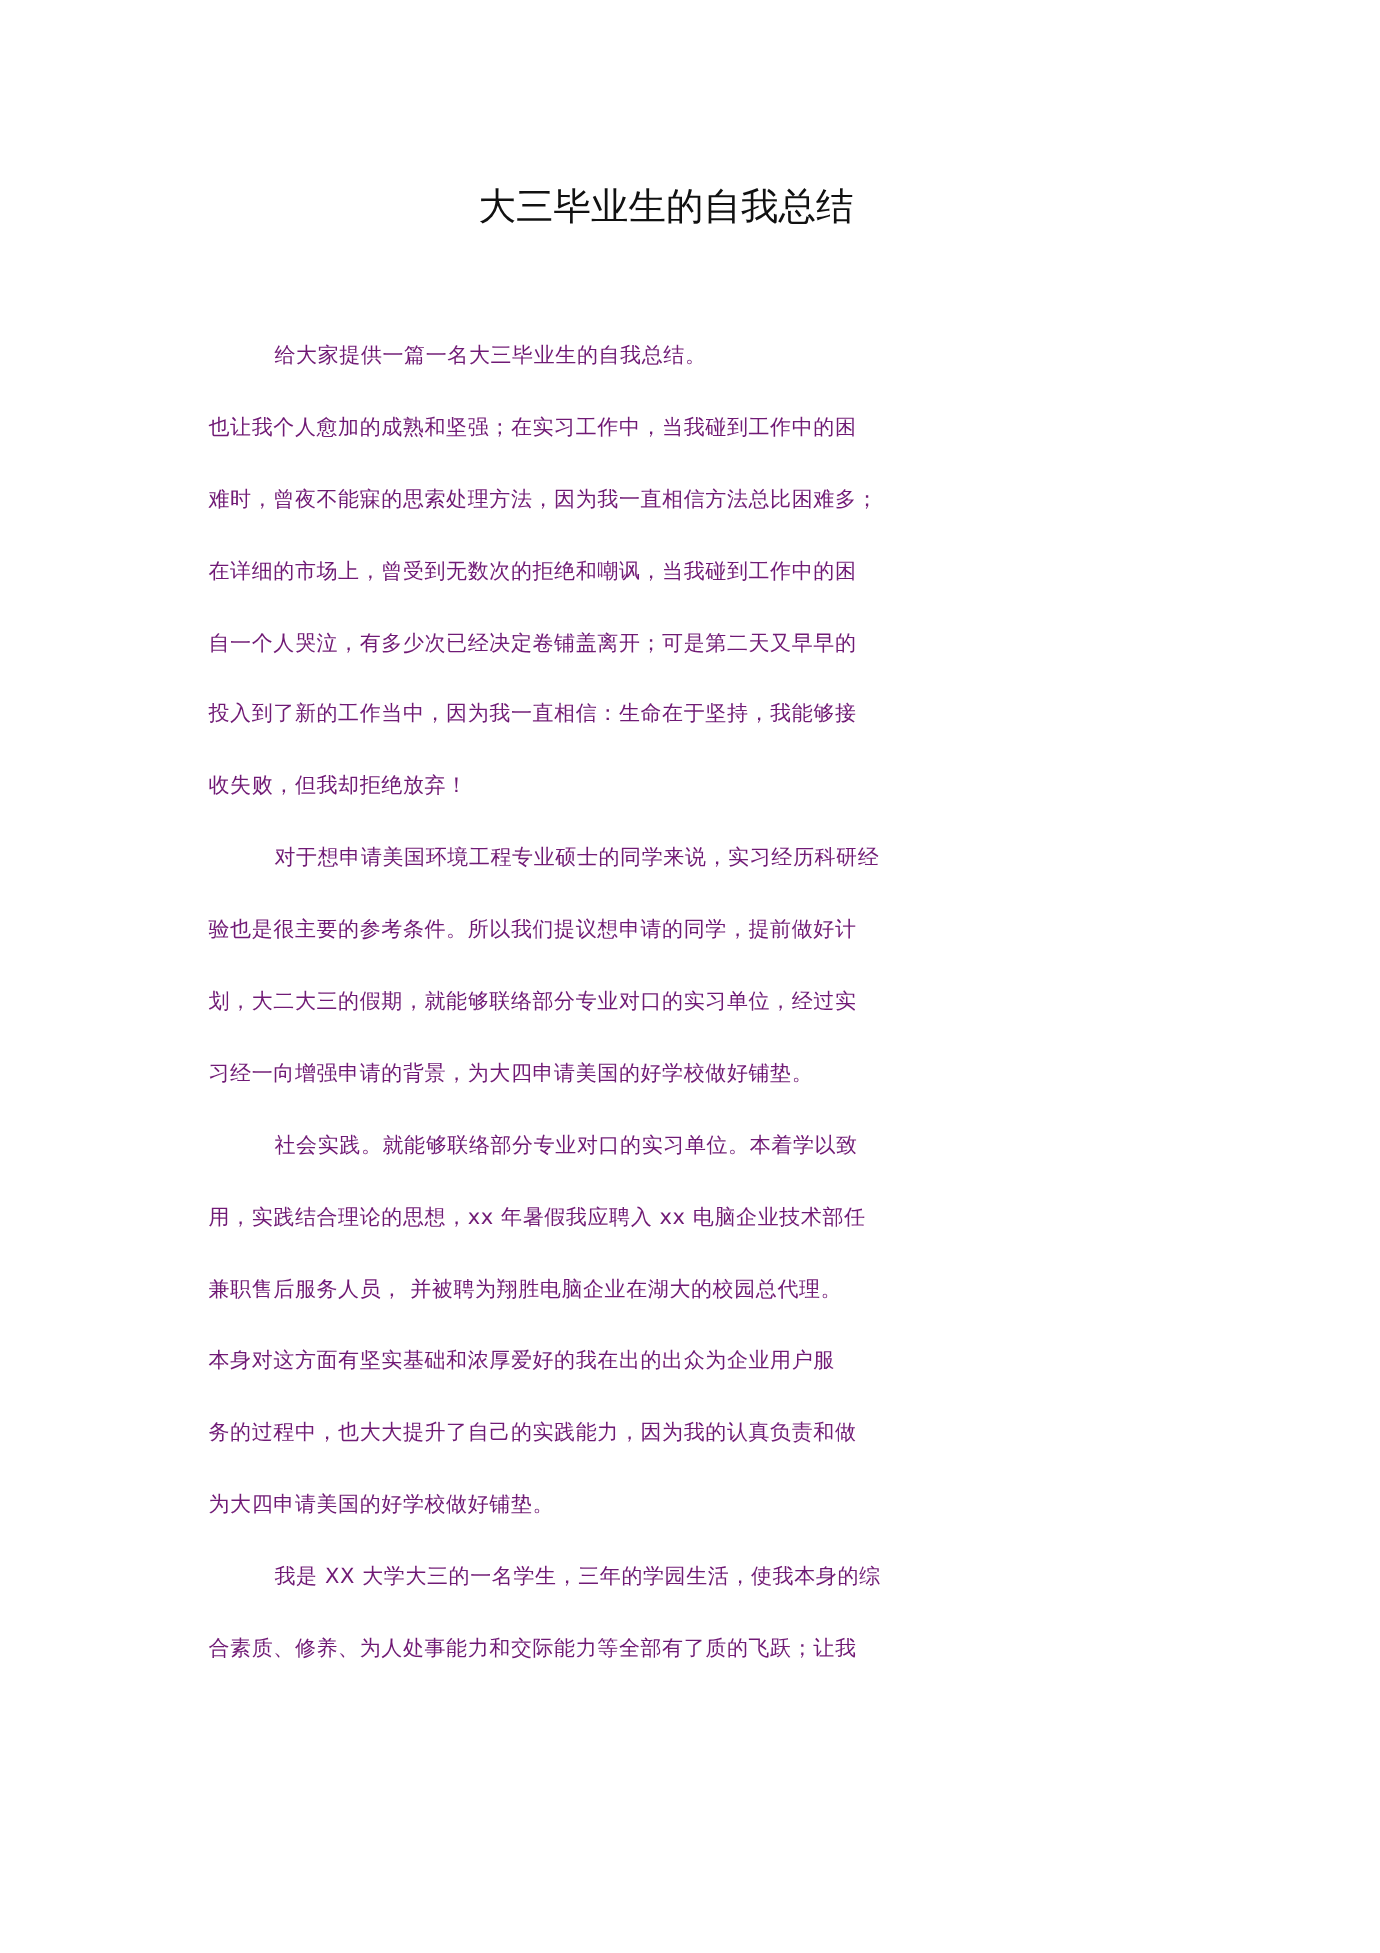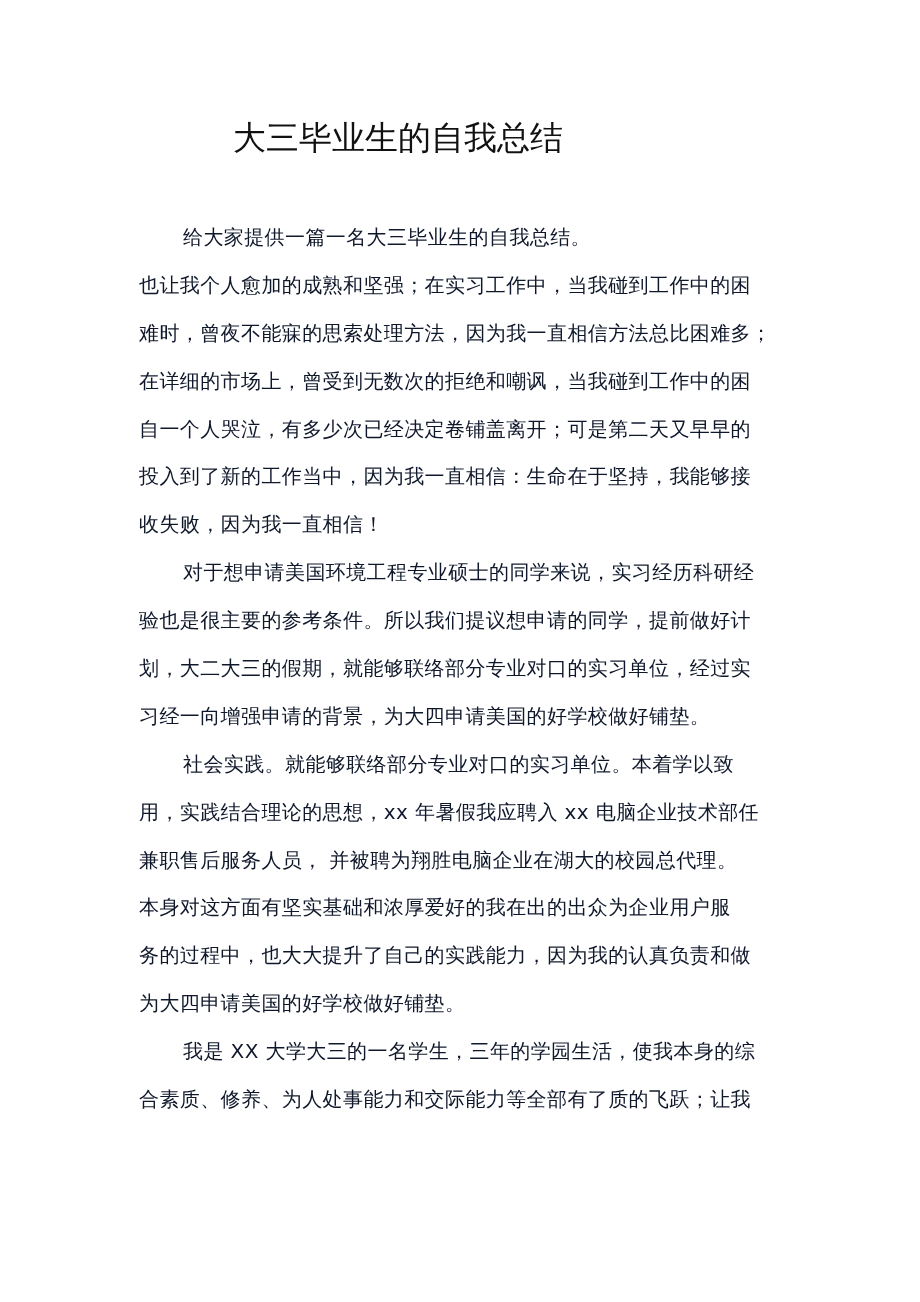--- a/index.html
+++ b/index.html
@@ -21,38 +21,39 @@
       width: 920px;
       height: 1302px;
       background: #ffffff;
     }
     .title {
       position: absolute;
       top: 118px;
       left: 0;
       width: 796px;
       text-align: center;
-      font-size: 33px;
+      font-size: 25px;
       line-height: 40px;
       color: #111111;
       letter-spacing: 0px;
+      padding-left: 46px;
     }
     .body-text {
       position: absolute;
       left: 139px;
       top: 214px;
       width: 650px;
     }
     .line {
       display: block;
-      font-size: 20px;
+      font-size: 14px;
       height: 47.9px;
       line-height: 47.9px;
       white-space: nowrap;
-      color: #0f172a;
+      color: #701a75;
       letter-spacing: 0.4px;
     }
     .line.indent {
       padding-left: 44px;
     }
   </style>
 </head>
 <body>
 
 <div class="page">
@@ -63,21 +64,21 @@
     <div>
       <span class="line indent">给大家提供一篇一名大三毕业生的自我总结。</span>
     </div>
 
     <div>
       <span class="line">也让我个人愈加的成熟和坚强；在实习工作中，当我碰到工作中的困</span>
       <span class="line">难时，曾夜不能寐的思索处理方法，因为我一直相信方法总比困难多；</span>
       <span class="line">在详细的市场上，曾受到无数次的拒绝和嘲讽，当我碰到工作中的困</span>
       <span class="line">自一个人哭泣，有多少次已经决定卷铺盖离开；可是第二天又早早的</span>
       <span class="line">投入到了新的工作当中，因为我一直相信：生命在于坚持，我能够接</span>
-      <span class="line">收失败，因为我一直相信！</span>
+      <span class="line">收失败，但我却拒绝放弃！</span>
     </div>
 
     <div>
       <span class="line indent">对于想申请美国环境工程专业硕士的同学来说，实习经历科研经</span>
       <span class="line">验也是很主要的参考条件。所以我们提议想申请的同学，提前做好计</span>
       <span class="line">划，大二大三的假期，就能够联络部分专业对口的实习单位，经过实</span>
       <span class="line">习经一向增强申请的背景，为大四申请美国的好学校做好铺垫。</span>
     </div>
 
     <div>

